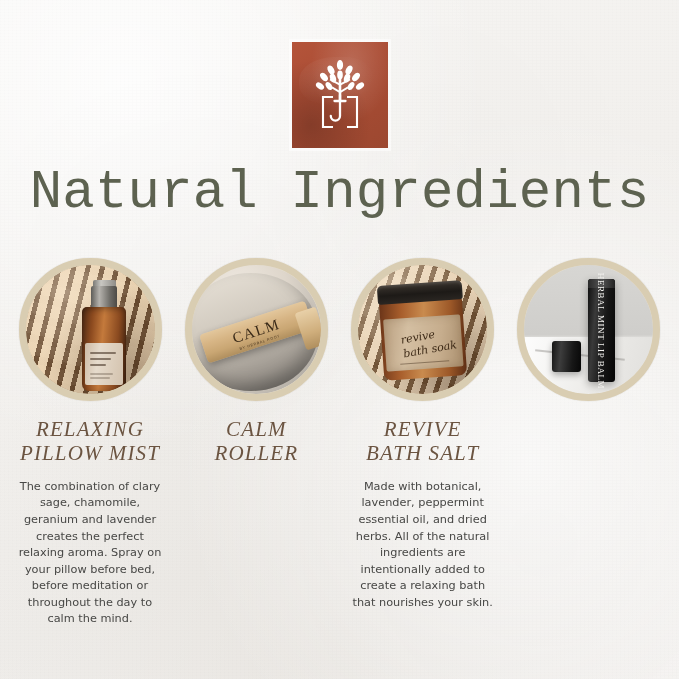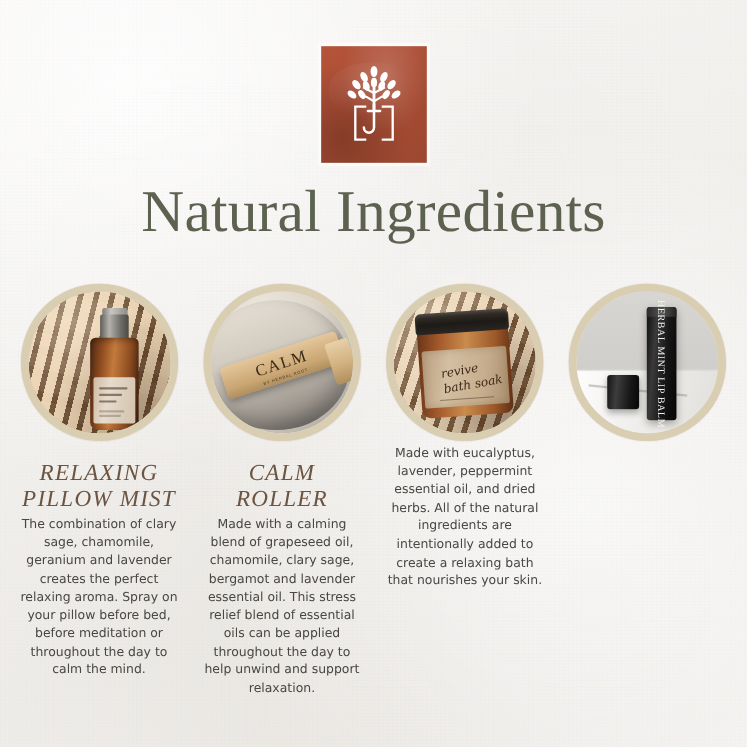--- a/index.html
+++ b/index.html
@@ -77,21 +77,21 @@
     height: 72px;
   }
 
   
   #heading {
     position: absolute;
     left: 0;
     right: 0;
     top: 163px;
     text-align: center;
-    font-family: Liberation Serif, serif;
+    font-family: Liberation Mono, monospace;
     font-size: 54px;
     line-height: 1.1;
     color: #5d6250;
     letter-spacing: 0.2px;
     white-space: nowrap;
   }
 
   
   #grid {
     position: absolute;
@@ -417,21 +417,21 @@
     font-family: "Liberation Serif", "DejaVu Serif", serif;
     font-size: 21px;
     line-height: 1.16;
     letter-spacing: 1.1px;
     color: #6b5441;
     text-transform: uppercase;
     white-space: pre-line;
     font-style: italic;
   }
   .product-desc {
-    margin-top: 3px;
+    margin-top: 13px;
     text-align: center;
     font-family: "DejaVu Sans", sans-serif;
     font-size: 11.3px;
     line-height: 1.47;
     color: #474745;
     width: 152px;
   }
   .product:nth-child(2) .product-desc,
   .product:nth-child(3) .product-desc { width: 150px; }
   .product:nth-child(4) .product-desc { width: 150px; }
@@ -513,42 +513,43 @@
           <div class="calm-tube">
             <span class="calm-text">CALM</span>
             <span class="calm-sub">BY HERBAL ROOT</span>
           </div>
           <div class="calm-cap"></div>
         </div>
         <div class="circle-ring"></div>
       </div>
       <div class="product-title">CALM
 ROLLER</div>
-      <div class="product-desc">Made with a calming blend of grapeseed oil, chamomile, clary sage, bergamot and lavender essential oil. This stress relief blend of essential oils can be applied throughout the day to help unwind and support relaxation.</div>
     </div>
 
     <div class="product">
       <div class="circle">
         <div class="circle-photo">
           <div class="jar-bg"></div>
           <div class="jar-bg-shade"></div>
           <div class="jar">
             <div class="jar-body">
               <div class="jar-label">
                 <div class="jar-script">revive
 bath soak</div>
                 <div class="jar-fine"></div>
               </div>
             </div>
             <div class="jar-lid"></div>
           </div>
         </div>
         <div class="circle-ring"></div>
       </div>
-      <div class="product-desc">Made with eucalyptus, lavender, peppermint essential oil, and dried herbs. All of the natural ingredients are intentionally added to create a relaxing bath that nourishes your skin.</div>
+      <div class="product-title">REVIVE
+BATH SALT</div>
+      <div class="product-desc">Made with botanical, lavender, peppermint essential oil, and dried herbs. All of the natural ingredients are intentionally added to create a relaxing bath that nourishes your skin.</div>
     </div>
 
     <div class="product">
       <div class="circle">
         <div class="circle-photo">
           <div class="balm-bg"></div>
           <div class="balm-bg-marble"></div>
           <div class="balm-tube">
             <span class="balm-text">HERBAL MINT LIP BALM</span>
           </div>

